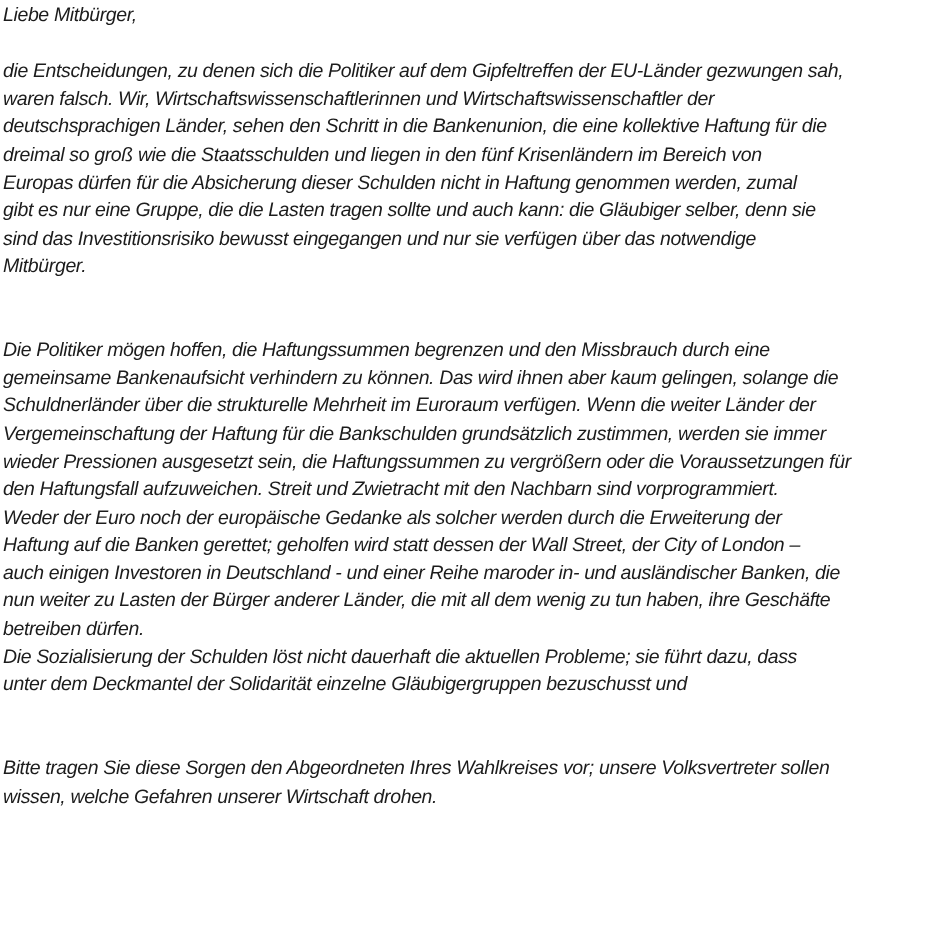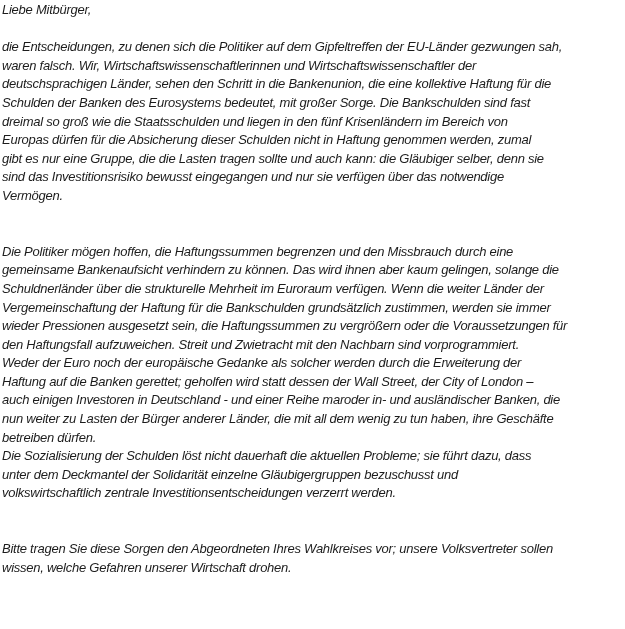--- a/index.html
+++ b/index.html
@@ -45,45 +45,43 @@
 <div class="page" style="background: rgb(255, 255, 255); color: rgb(28, 28, 28);">
   <div id="letter-body">
       <div class="paragraph">
         <div class="line">Liebe Mitbürger,</div>
       </div>
       <div class="gap" style="height: 18.6px;"></div>
       <div class="paragraph">
         <div class="line">die Entscheidungen, zu denen sich die Politiker auf dem Gipfeltreffen der EU-Länder gezwungen sah,</div>
         <div class="line">waren falsch. Wir, Wirtschaftswissenschaftlerinnen und Wirtschaftswissenschaftler der</div>
         <div class="line">deutschsprachigen Länder, sehen den Schritt in die Bankenunion, die eine kollektive Haftung für die</div>
-        <div class="line">Schulden der Banken des Eurosystems bedeutet, mit großer Sorge. Die Bankschulden sind fast</div>
         <div class="line">dreimal so groß wie die Staatsschulden und liegen in den fünf Krisenländern im Bereich von</div>
         <div class="line">Europas dürfen für die Absicherung dieser Schulden nicht in Haftung genommen werden, zumal</div>
         <div class="line">gibt es nur eine Gruppe, die die Lasten tragen sollte und auch kann: die Gläubiger selber, denn sie</div>
         <div class="line">sind das Investitionsrisiko bewusst eingegangen und nur sie verfügen über das notwendige</div>
-        <div class="line">Vermögen.</div>
+        <div class="line">Mitbürger.</div>
       </div>
       <div class="gap" style="height: 37.2px;"></div>
       <div class="paragraph">
         <div class="line">Die Politiker mögen hoffen, die Haftungssummen begrenzen und den Missbrauch durch eine</div>
         <div class="line">gemeinsame Bankenaufsicht verhindern zu können. Das wird ihnen aber kaum gelingen, solange die</div>
         <div class="line">Schuldnerländer über die strukturelle Mehrheit im Euroraum verfügen. Wenn die weiter Länder der</div>
         <div class="line">Vergemeinschaftung der Haftung für die Bankschulden grundsätzlich zustimmen, werden sie immer</div>
         <div class="line">wieder Pressionen ausgesetzt sein, die Haftungssummen zu vergrößern oder die Voraussetzungen für</div>
         <div class="line">den Haftungsfall aufzuweichen. Streit und Zwietracht mit den Nachbarn sind vorprogrammiert.</div>
         <div class="line">Weder der Euro noch der europäische Gedanke als solcher werden durch die Erweiterung der</div>
         <div class="line">Haftung auf die Banken gerettet; geholfen wird statt dessen der Wall Street, der City of London –</div>
         <div class="line">auch einigen Investoren in Deutschland - und einer Reihe maroder in- und ausländischer Banken, die</div>
         <div class="line">nun weiter zu Lasten der Bürger anderer Länder, die mit all dem wenig zu tun haben, ihre Geschäfte</div>
         <div class="line">betreiben dürfen.</div>
       </div>
       <div class="paragraph">
         <div class="line">Die Sozialisierung der Schulden löst nicht dauerhaft die aktuellen Probleme; sie führt dazu, dass</div>
         <div class="line">unter dem Deckmantel der Solidarität einzelne Gläubigergruppen bezuschusst und</div>
-        <div class="line">volkswirtschaftlich zentrale Investitionsentscheidungen verzerrt werden.</div>
       </div>
       <div class="gap" style="height: 37.2px;"></div>
       <div class="paragraph">
         <div class="line">Bitte tragen Sie diese Sorgen den Abgeordneten Ihres Wahlkreises vor; unsere Volksvertreter sollen</div>
         <div class="line">wissen, welche Gefahren unserer Wirtschaft drohen.</div>
       </div>
     </div>
 </div>
 
 </body></html>

